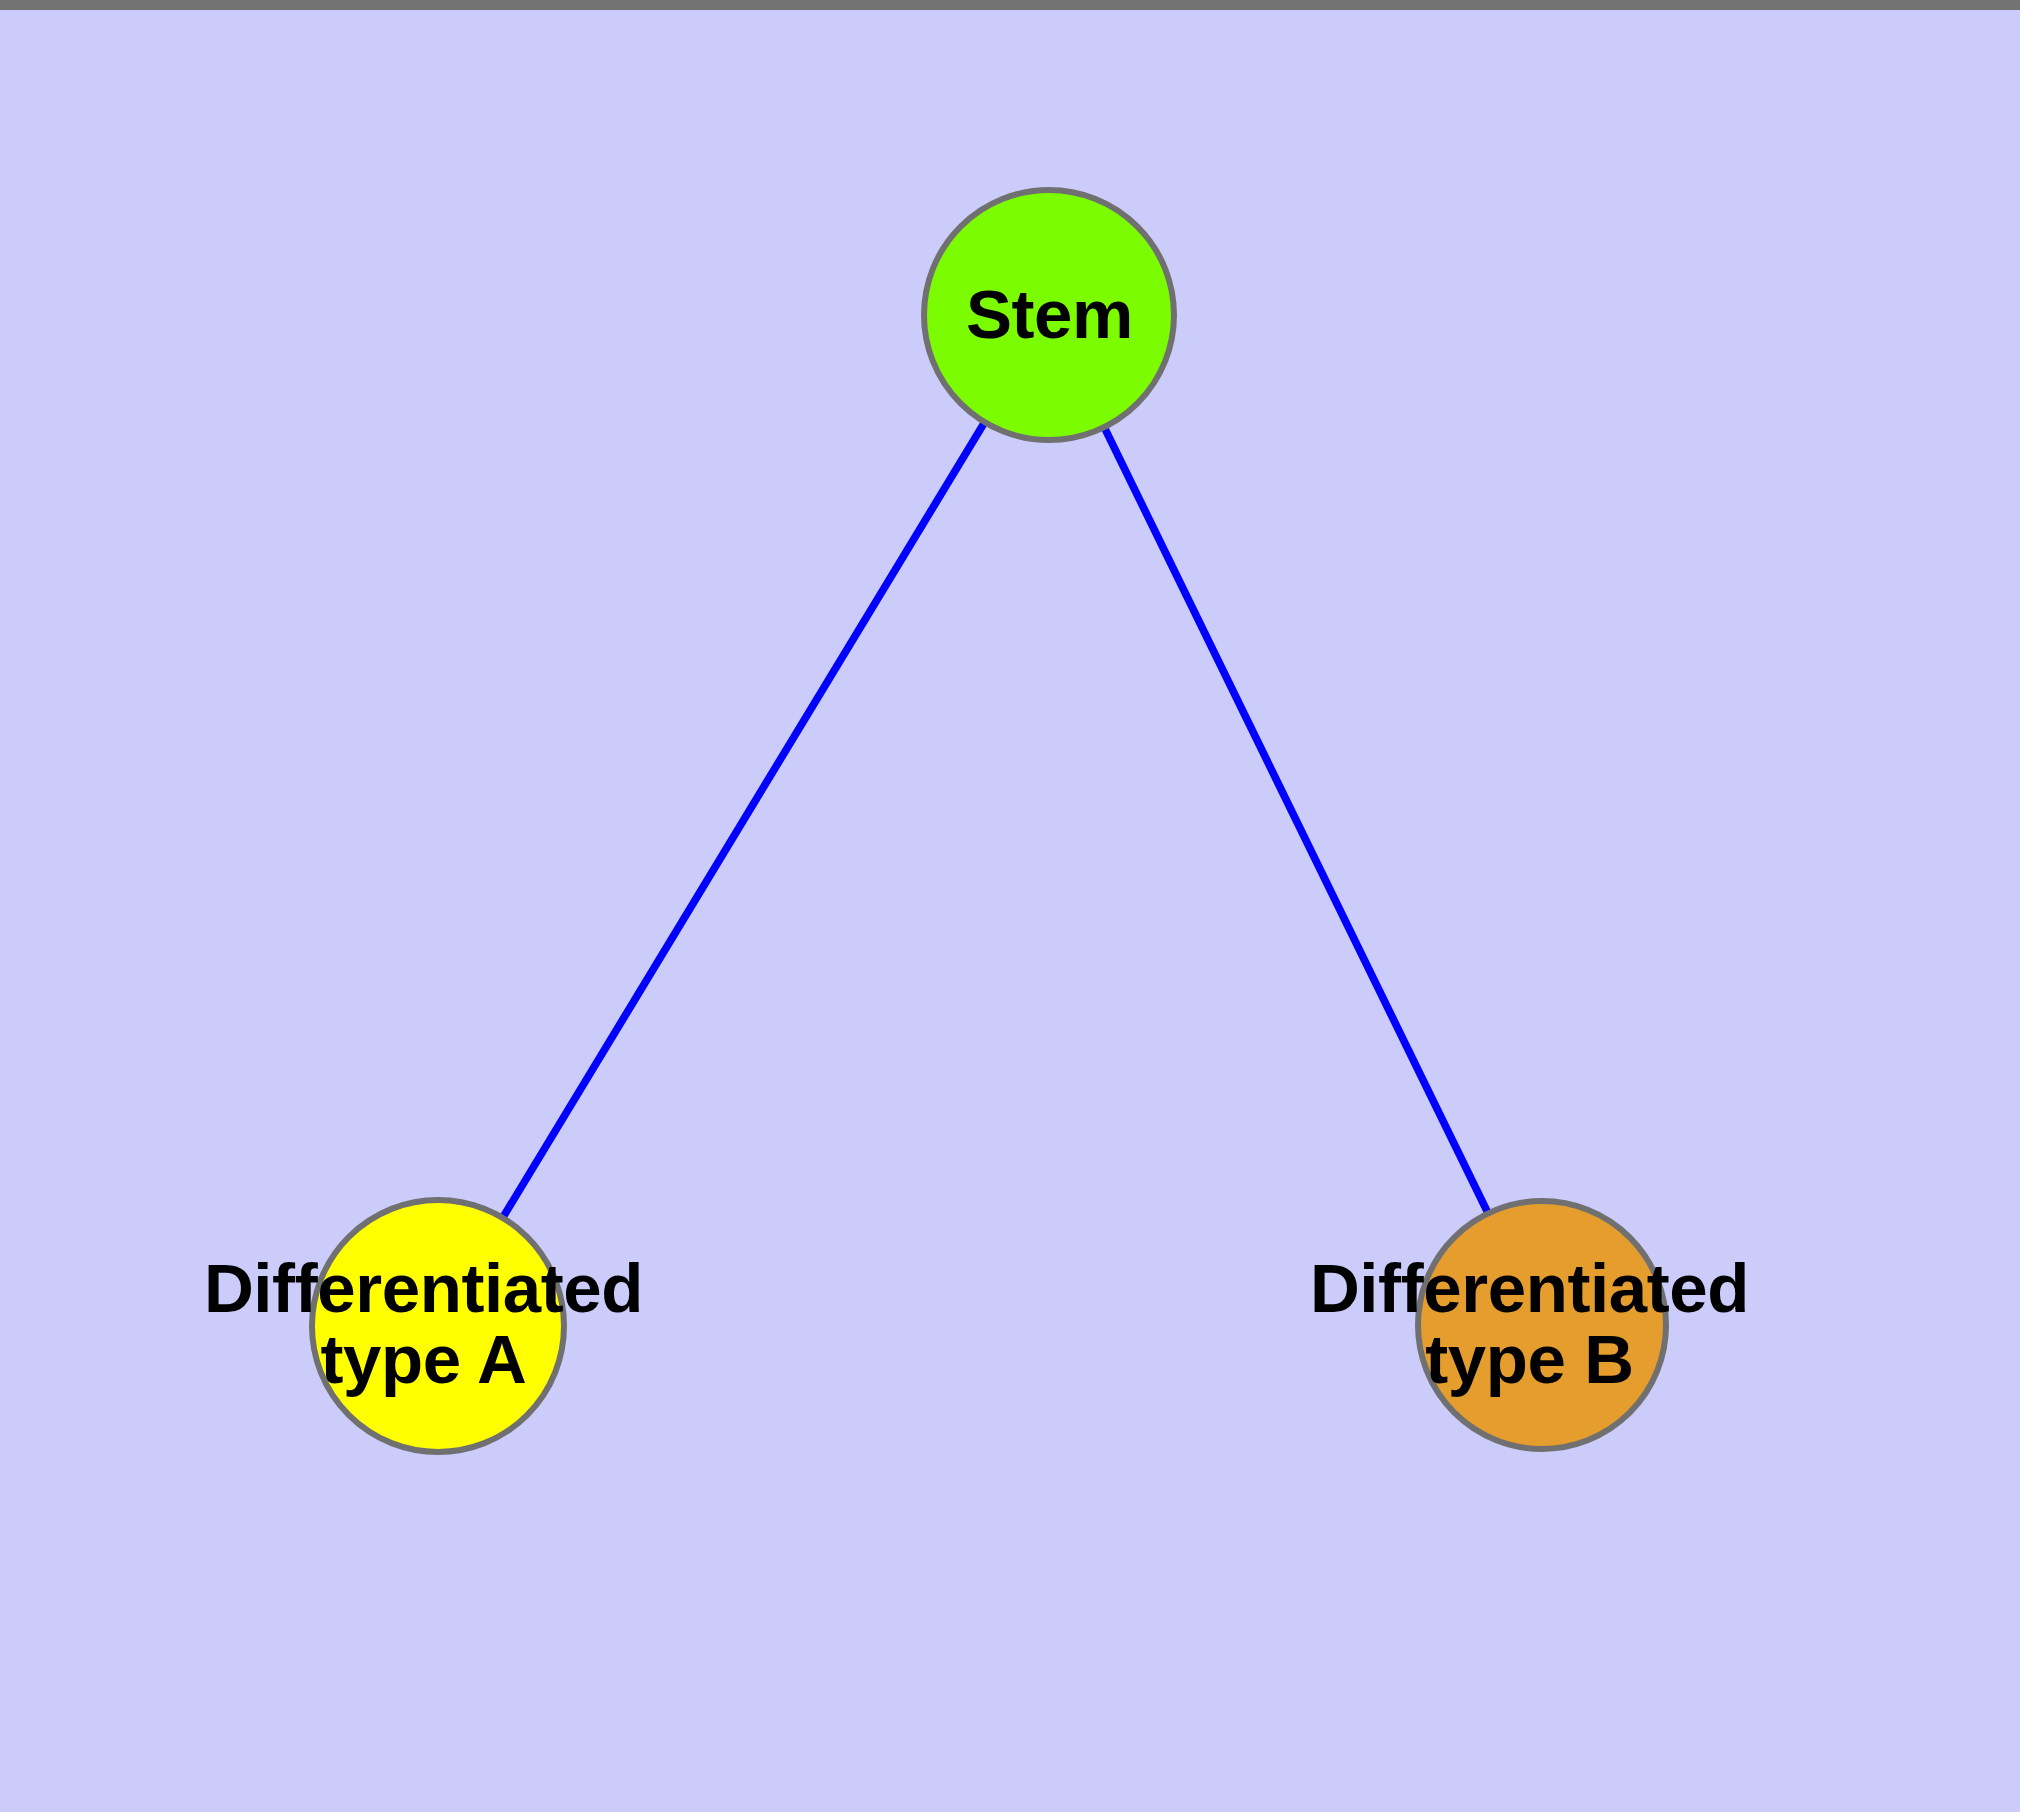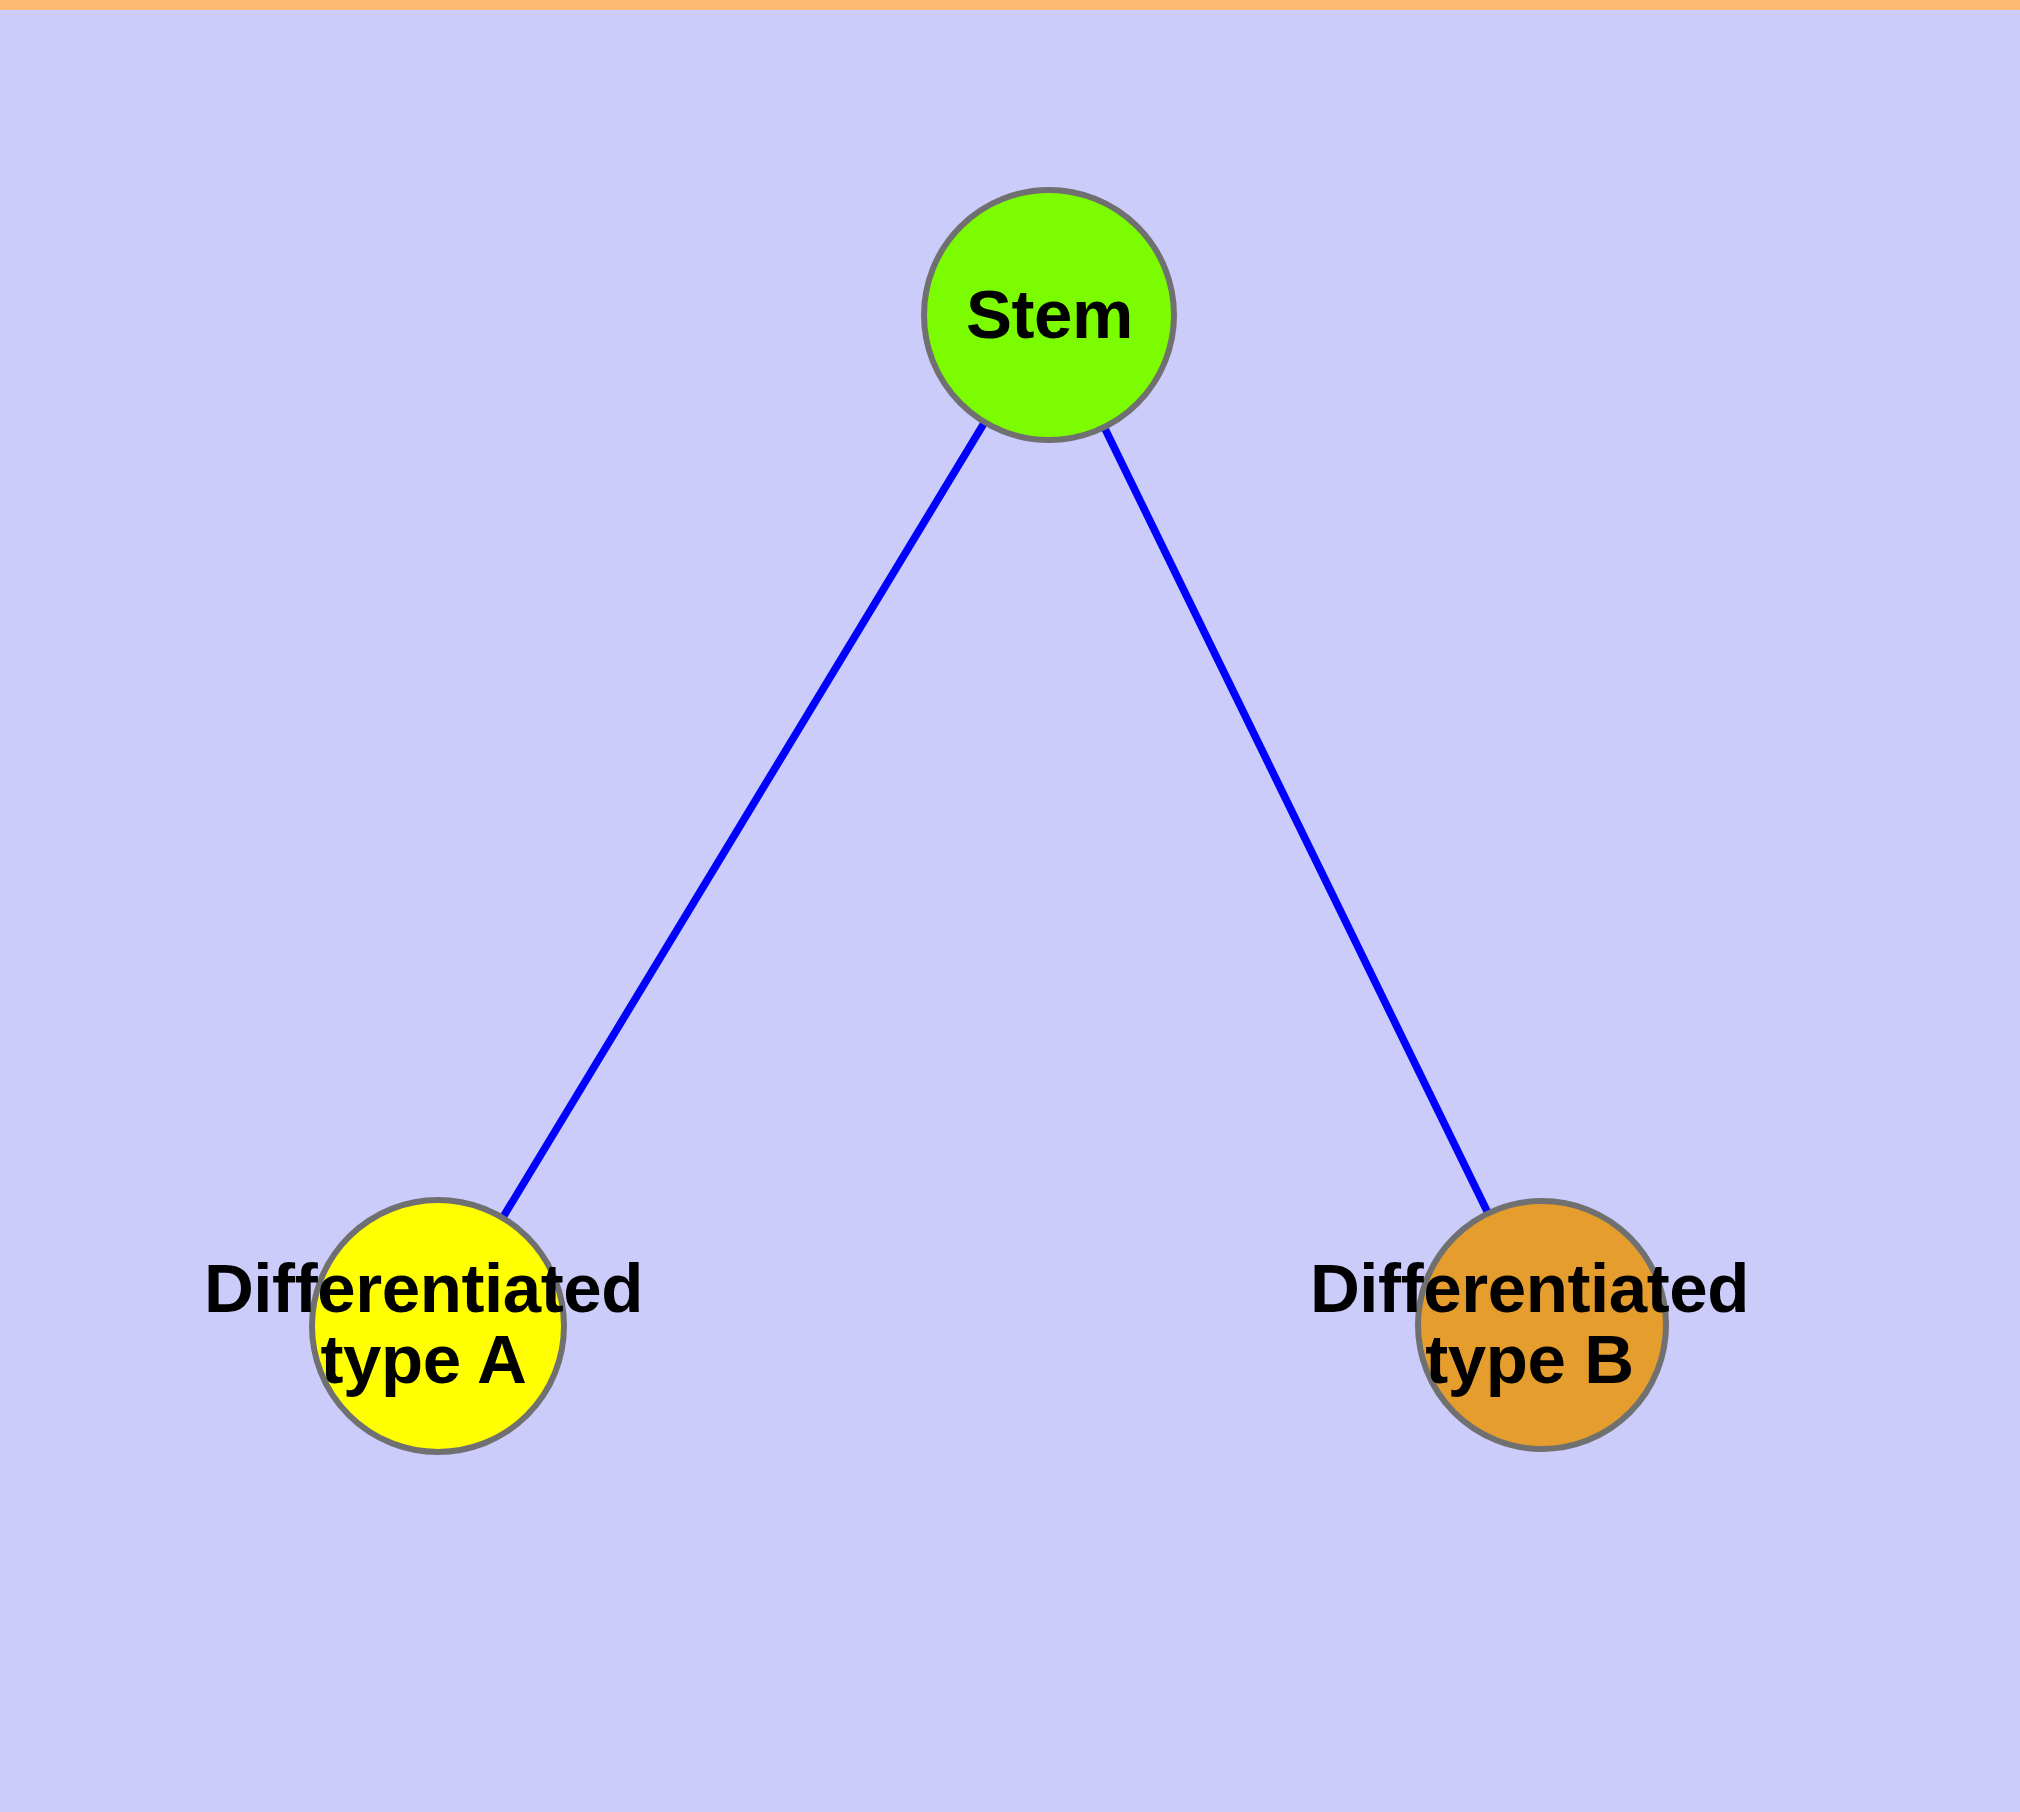--- a/index.html
+++ b/index.html
@@ -45,21 +45,21 @@
     font-weight: bold;
     line-height: 1.02;
     white-space: pre;
     pointer-events: none;
     letter-spacing: -0.4px;
   }
 </style>
 </head>
 <body>
 
-<div id="canvas-root" style="background: #fdba74;">
+<div id="canvas-root" style="background: #737373;">
   <div id="plot-area" style="background: rgb(204, 204, 251);">
     <svg id="edge-layer" viewBox="0 0 2384 2126" preserveAspectRatio="none" xmlns="http://www.w3.org/2000/svg">
         <line x1="1238" y1="360" x2="516" y2="1552" stroke="#0000ff" stroke-width="9" stroke-linecap="butt"></line>
         <line x1="1238" y1="360" x2="1820" y2="1552" stroke="#0000ff" stroke-width="9" stroke-linecap="butt"></line>
       </svg>
     <div id="node-layer">
         <div class="graph-node" title="Stem" style="left: 921px; top: 177px; width: 256px; height: 256px; background: rgb(124, 252, 0); border-color: rgb(112, 112, 112); border-width: 6px;"></div>
         <div class="graph-node" title="Differentiated type A" style="left: 309px; top: 1187px; width: 258px; height: 258px; background: rgb(255, 255, 0); border-color: rgb(112, 112, 112); border-width: 6px;"></div>
         <div class="graph-node" title="Differentiated type B" style="left: 1415px; top: 1188px; width: 254px; height: 254px; background: rgb(229, 157, 45); border-color: rgb(112, 112, 112); border-width: 6px;"></div>
       </div>

